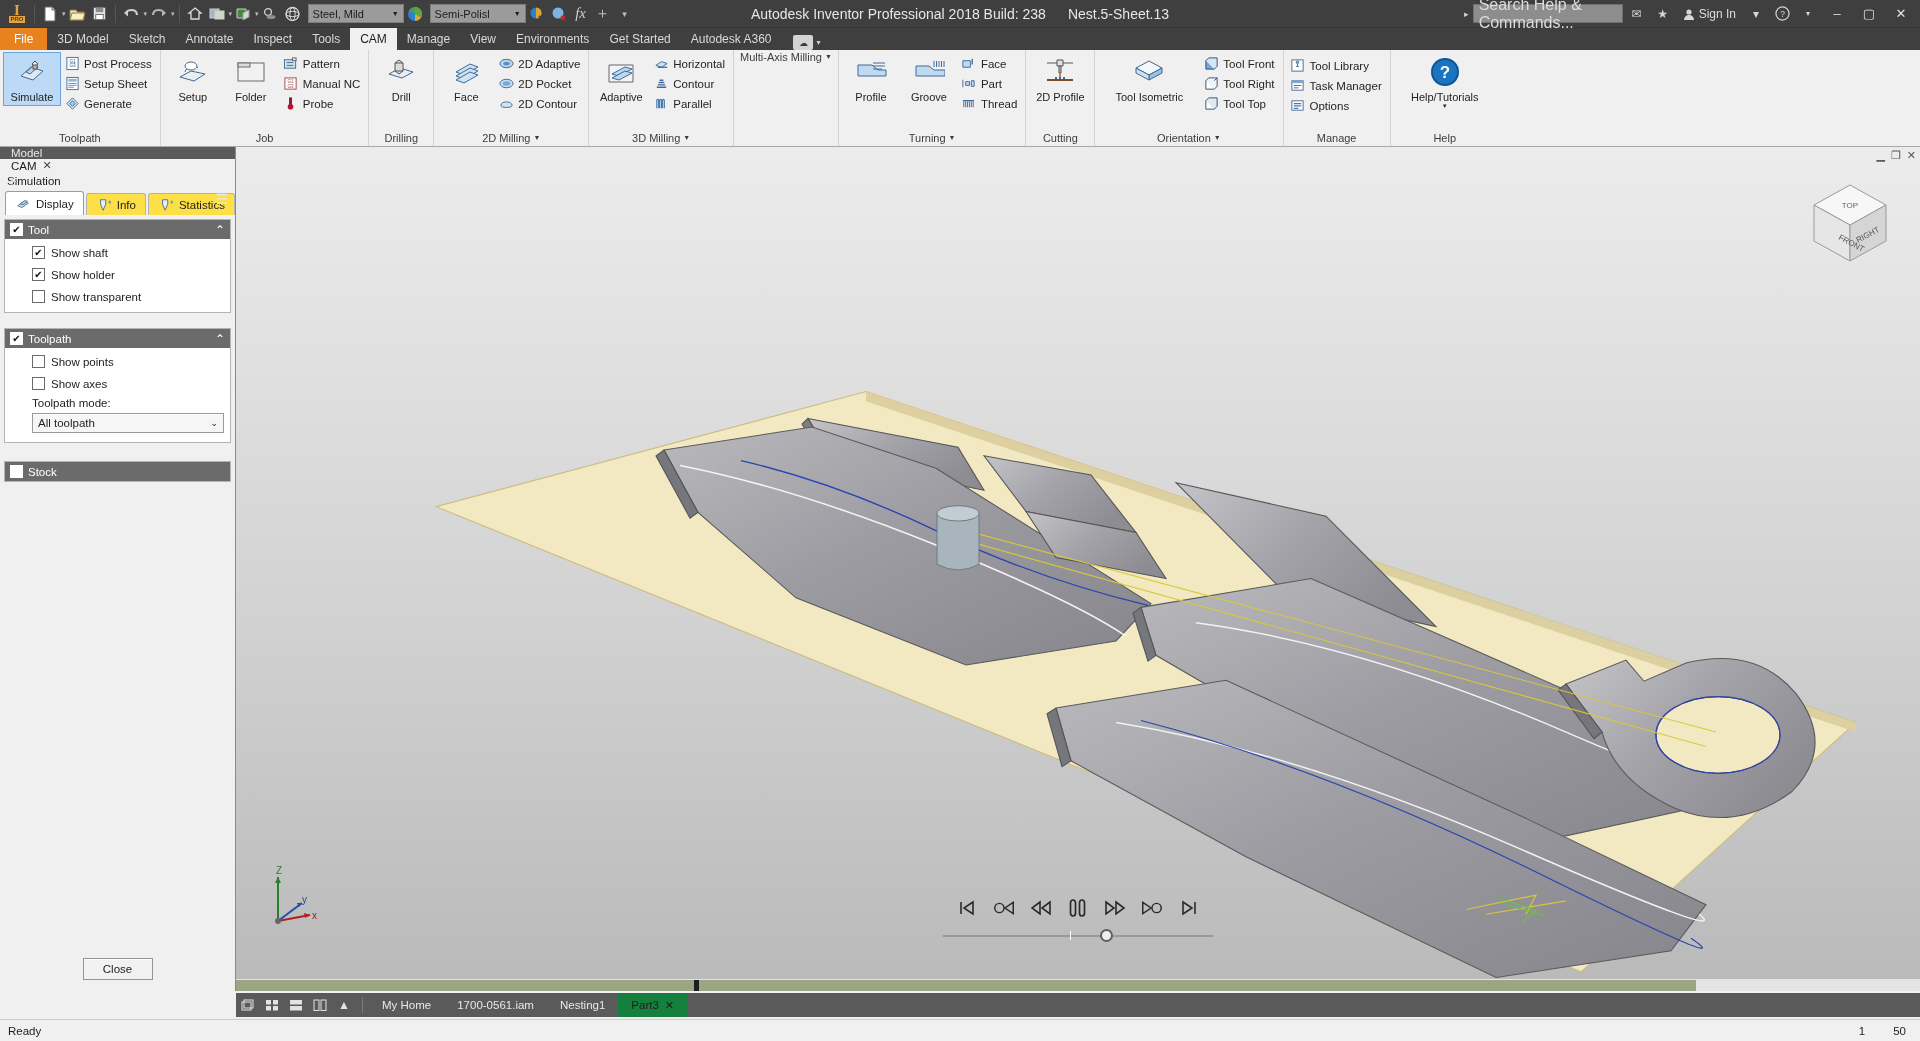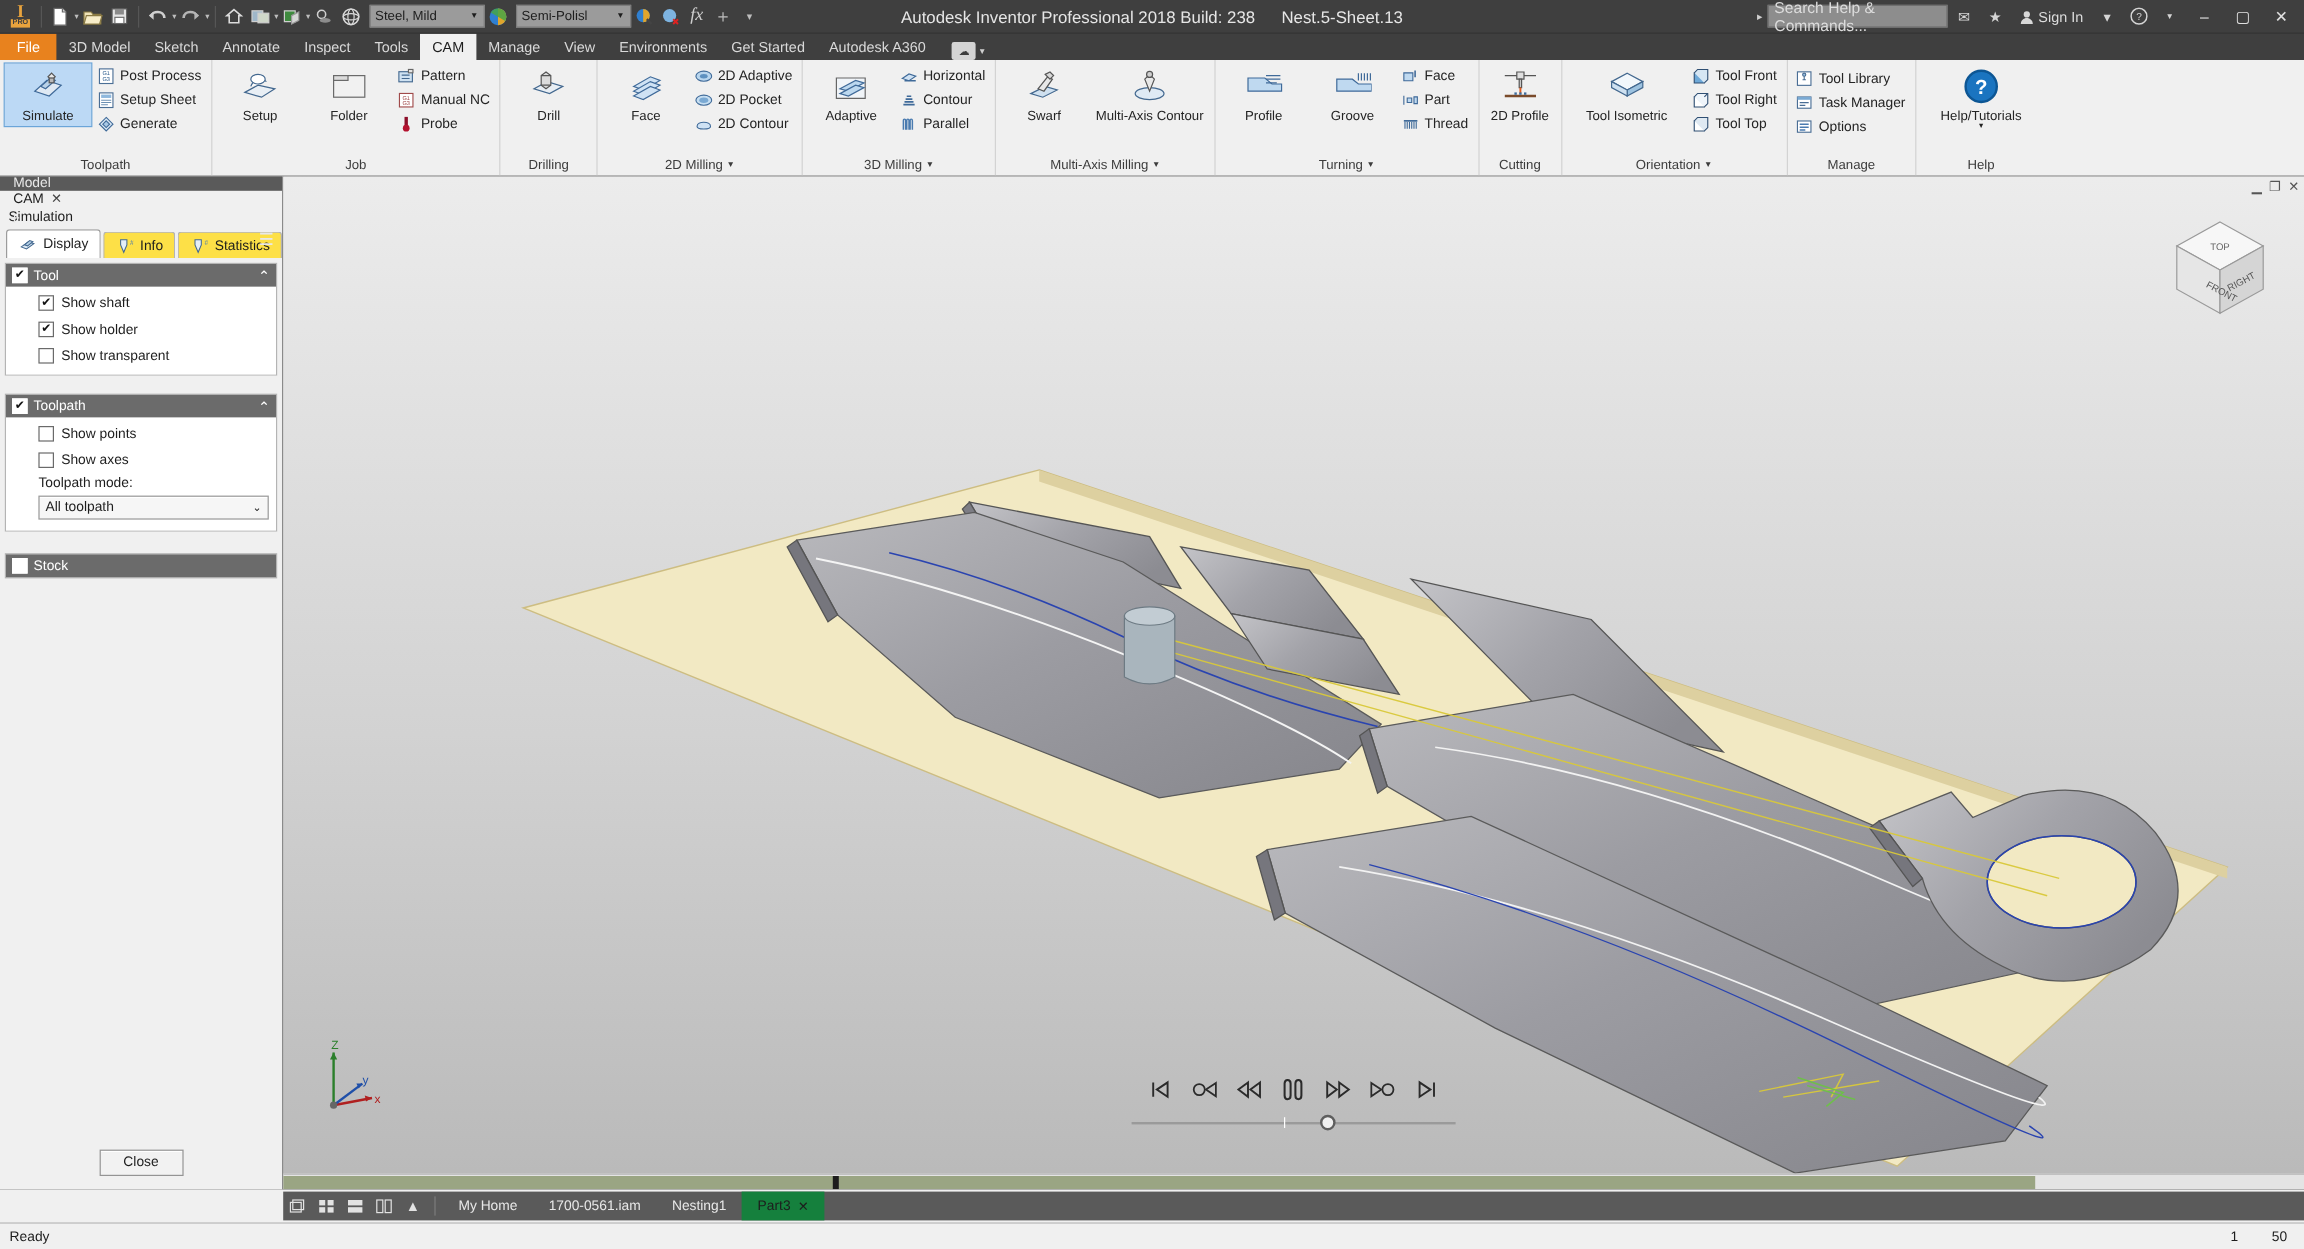--- a/index.html
+++ b/index.html
@@ -52,21 +52,21 @@
     display: flex; align-items: center; justify-content: center;
     gap: 22px;
     color: #e6e6e6; font-size: 14px; pointer-events: none;
   }
   .title-right {
     margin-left: auto; display: flex; align-items: center; height: 28px;
     padding-right: 4px; gap: 2px; z-index: 3;
   }
   .search-box {
     height: 19px; width: 150px; background: #8d8d8d;
-    border: 1px solid #6f6f6f; color: #dcdcdc; font-size: 13px;
+    border: 1px solid #6f6f6f; color: #dcdcdc; font-size: 16px;
     display: flex; align-items: center; padding: 0 5px;
   }
   .title-btn {
     width: 24px; height: 24px; display: flex; align-items: center;
     justify-content: center; color: #d5d5d5; font-size: 12px;
   }
   .signin { color: #dcdcdc; font-size: 12px; padding: 0 6px; display:flex; align-items:center; gap:4px;}
   .wbtn { width: 30px; height: 26px; display:flex; align-items:center; justify-content:center; color:#e0e0e0; font-size: 13px;}
 
   
@@ -98,21 +98,21 @@
     position: relative;
   }
   .rpanel-body { flex: 1; display: flex; align-items: flex-start; padding: 3px 4px 0 4px; gap: 2px;}
   .rpanel-title {
     height: 15px; font-size: 11px; color: #3c3c3c;
     text-align: center; line-height: 14px; white-space: nowrap;
     padding: 0 6px;
   }
   .rpanel-title .dd { font-size: 7px; margin-left: 3px; position: relative; top:-2px;}
   .big-btn {
-    width: 72px; display: flex; flex-direction: column; align-items: center;
+    width: 56px; display: flex; flex-direction: column; align-items: center;
     font-size: 11px; color: #242424; padding: 2px 1px; text-align: center; line-height: 12px;
   }
   .big-btn.wide { width: 60px; }
   .big-btn.xwide { width: 100px; }
   .big-btn.sel { background: #bcd9f5; outline: 1px solid #6ba5d9; }
   .big-ico { width: 34px; height: 34px; display: flex; align-items: center; justify-content: center; margin-bottom: 2px;}
   .small-col { display: flex; flex-direction: column; gap: 1px; padding-top: 1px;}
   .small-btn {
     display: flex; align-items: center; gap: 4px; font-size: 11.5px;
     color: #242424; height: 19px; padding: 0 4px 0 2px; white-space: nowrap;
@@ -638,42 +638,20 @@
             <span>Parallel</span>
           </div>
         </div>
       </div>
       <div class="rpanel-title">
         <span>3D Milling</span><span class="dd">▼</span>
       </div>
     </div>
 
     <div class="rpanel">
-      <div class="rpanel-body">
-        <div class="big-btn">
-          <div class="big-ico">
-            <svg width="32" height="32" viewBox="0 0 32 32">
-                <path d="M5 22l12-6 10 3-12 6z" fill="#cfe0ef" stroke="#43688f"></path>
-                <path d="M11 18l8-10 4 2-7 10z" fill="#e8e8e8" stroke="#555"></path>
-                <path d="M17 6l4-2 3 3-3 3z" fill="#d8d8d8" stroke="#555"></path>
-              </svg>
-          </div>
-          <span>Swarf</span>
-        </div>
-        <div class="big-btn xwide">
-          <div class="big-ico">
-            <svg width="32" height="32" viewBox="0 0 32 32">
-                <ellipse cx="16" cy="22" rx="12" ry="5" fill="#dfeaf4" stroke="#43688f"></ellipse>
-                <path d="M16 6l4 4-4 10-4-10z" fill="#e8e8e8" stroke="#555"></path>
-                <circle cx="16" cy="6" r="2.5" fill="#d0d0d0" stroke="#555"></circle>
-              </svg>
-          </div>
-          <span>Multi-Axis Contour</span>
-        </div>
-      </div>
       <div class="rpanel-title">
         <span>Multi-Axis Milling</span><span class="dd">▼</span>
       </div>
     </div>
 
     <div class="rpanel">
       <div class="rpanel-body">
         <div class="big-btn">
           <div class="big-ico">
             <svg width="32" height="26" viewBox="0 0 32 26">

